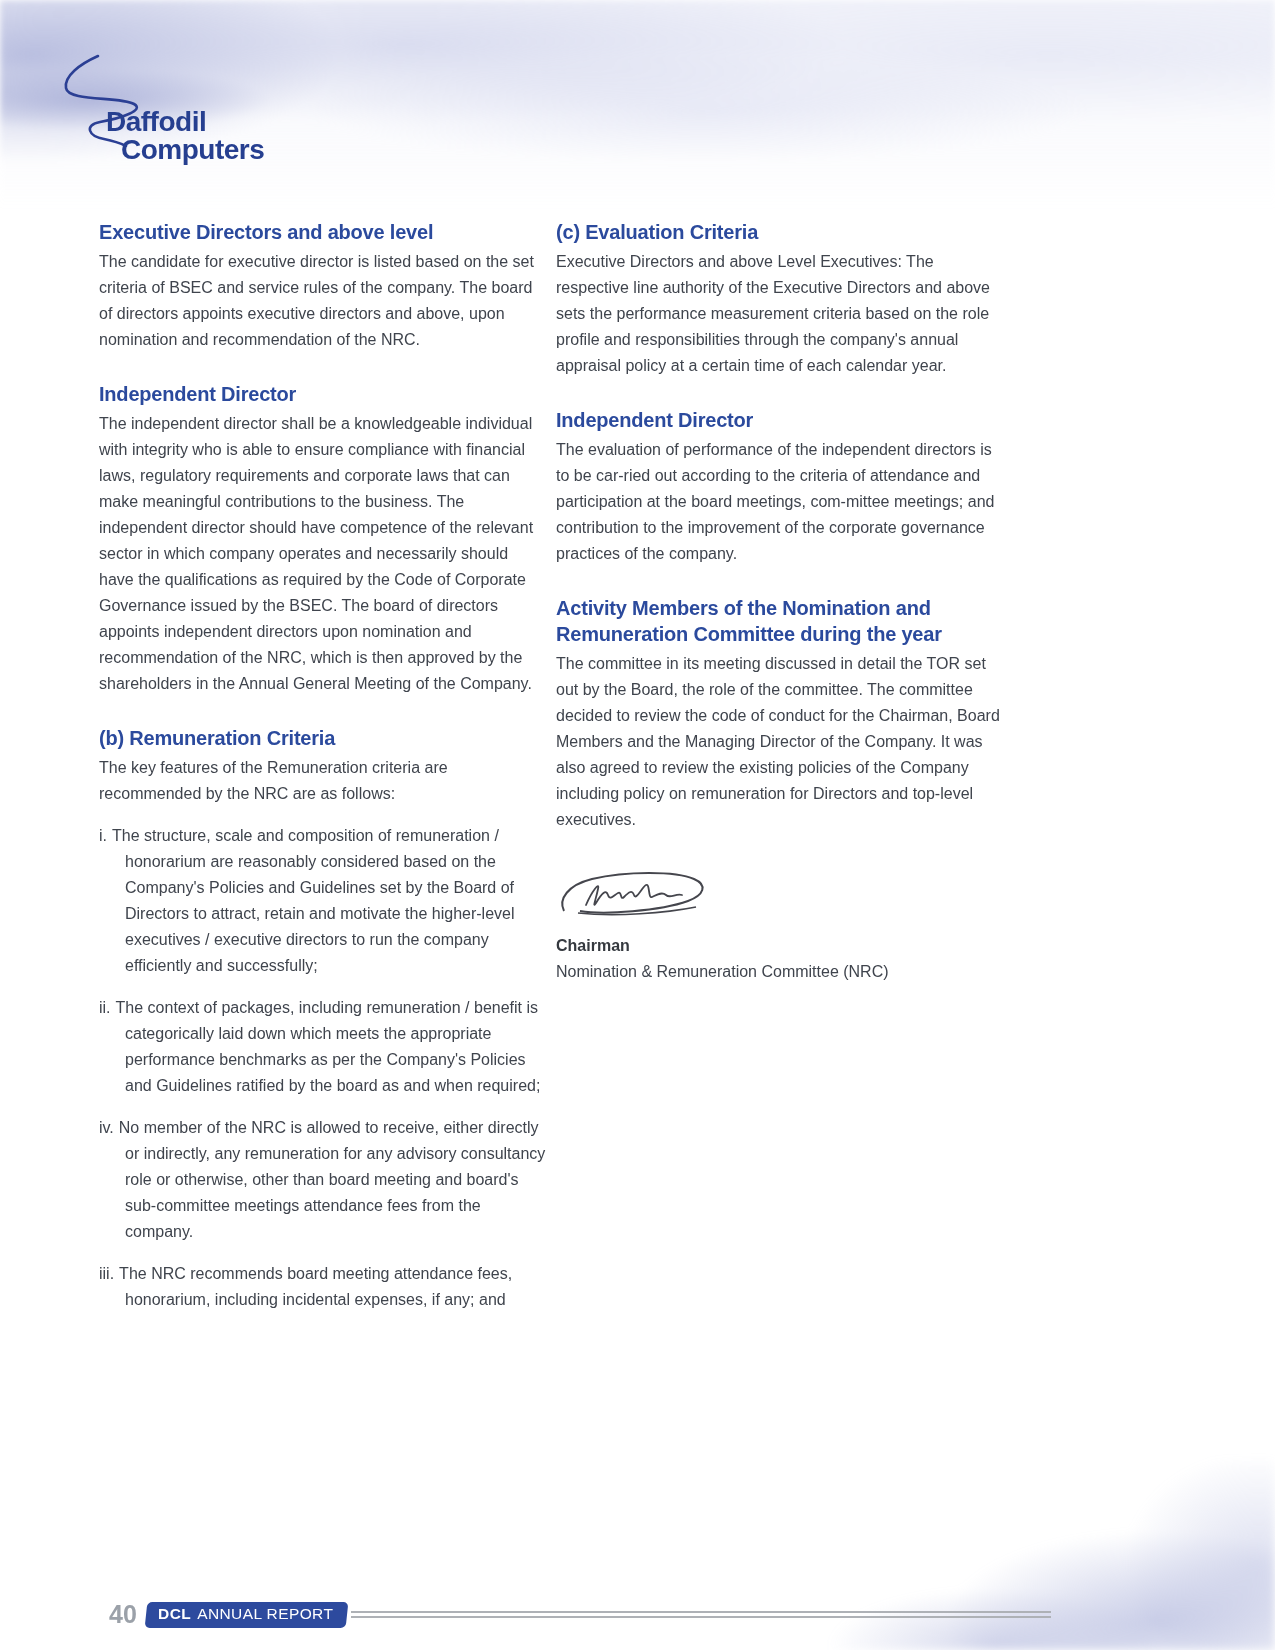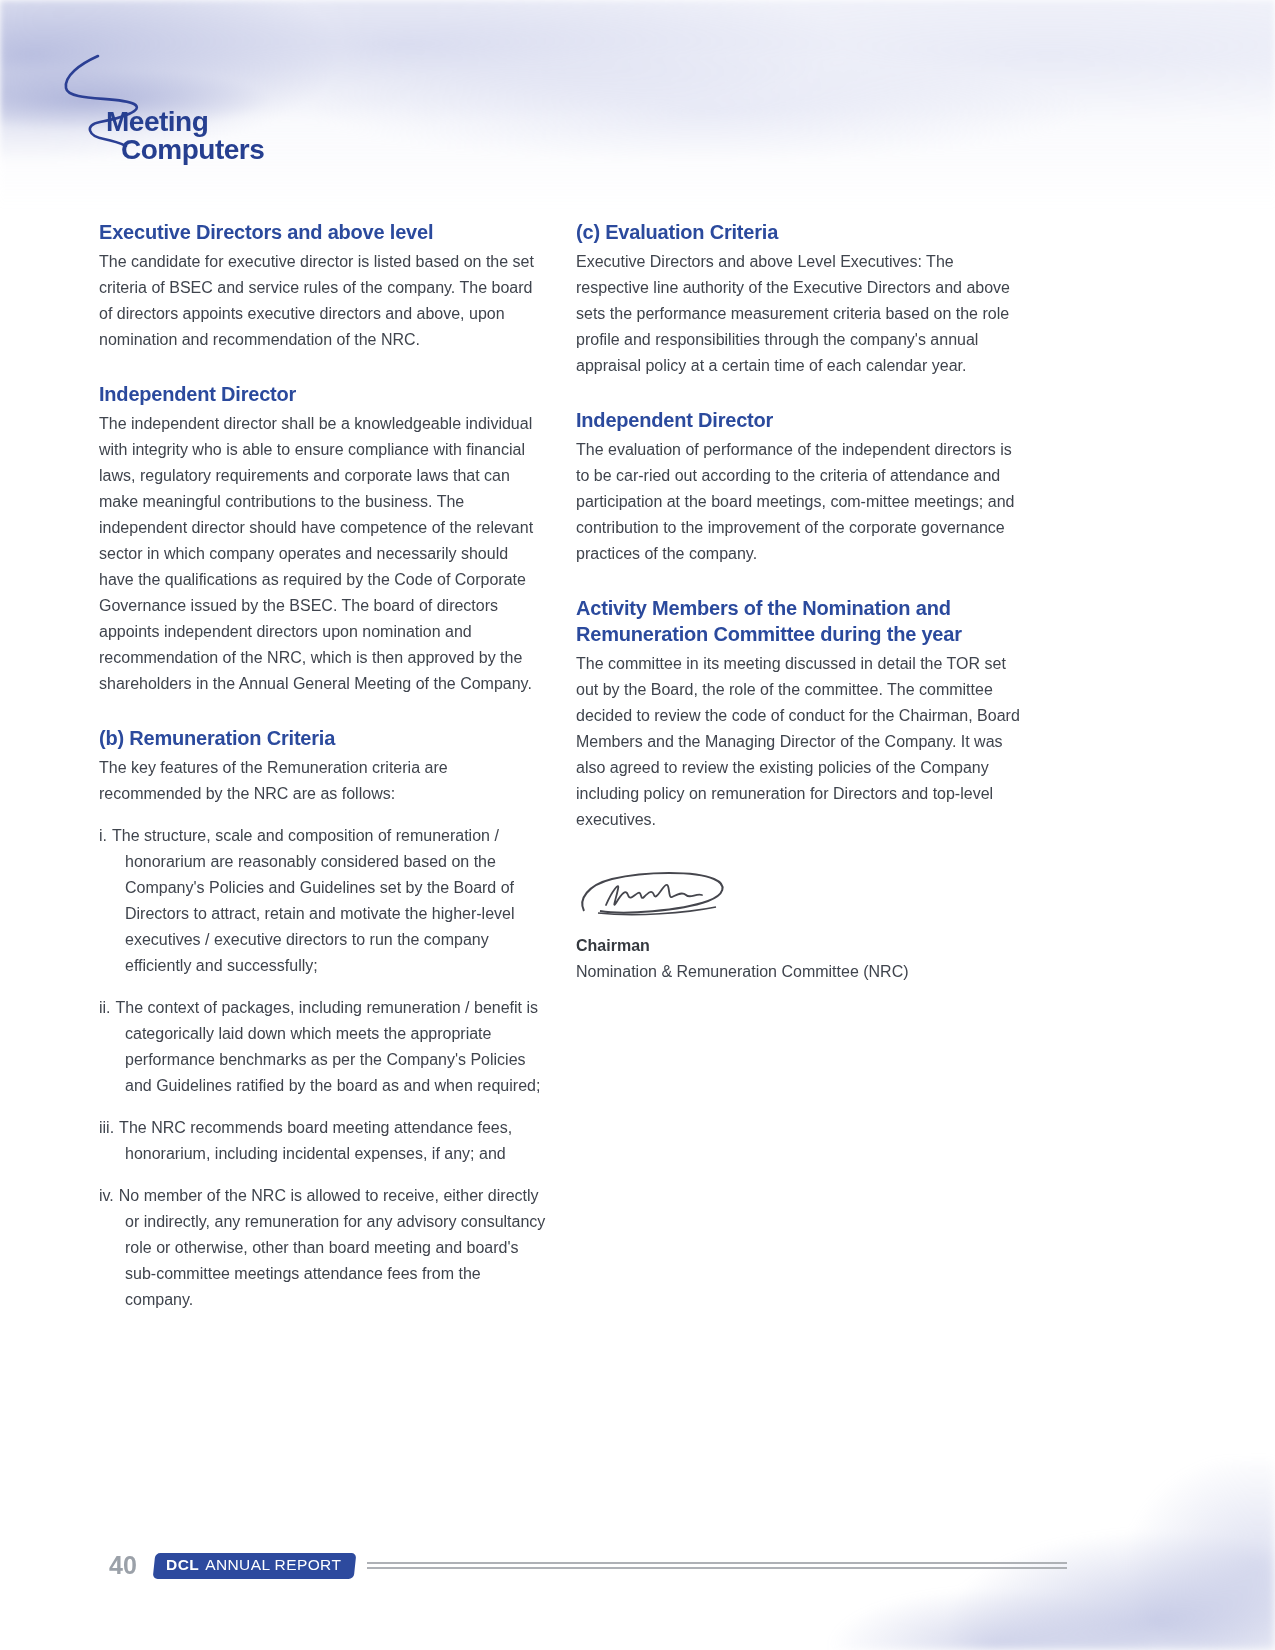--- a/index.html
+++ b/index.html
@@ -29,55 +29,55 @@
     filter:blur(4px);
   }
   
   .swoosh{position:absolute;left:40px;top:38px;}
   .logo{position:absolute;left:106px;top:108px;line-height:28px;
         font-size:28px;font-weight:700;letter-spacing:-0.5px;color:#263f90;}
   .logo .l2{margin-left:15px;}
   
   .col{position:absolute;top:193px;font-size:16px;line-height:26px;margin-top:26px;}
   .col-left{left:99px;width:447px;}
-  .col-right{left:576px;width:450px;}
+  .col-right{left:556px;width:450px;}
   .section{margin-top:28px;}
   .section:first-child{margin-top:0;}
   h2{margin:0 0 4px 0;font-size:20px;line-height:26px;font-weight:700;color:#2b4a9d;letter-spacing:-0.2px;}
   p{margin:0;}
   p + p{margin-top:0;}
   .list{margin-top:16px;}
   .list-item{margin-top:16px;padding-left:26px;text-indent:-26px;}
   .li-marker{margin-right:5px;}
   
   .signoff{margin-top:28px;}
   .signature-wrap{margin-top:32px;height:62px;}
   .sig-name{font-weight:700;color:#35393f;margin-top:6px;}
   
-  .footer{position:absolute;left:109px;top:1551px;width:980px;display:flex;align-items:center;gap:8px;}
+  .footer{position:absolute;left:109px;top:1600px;width:980px;display:flex;align-items:center;}
   .page-num{font-size:25px;font-weight:700;color:#9ba1a9;margin-right:9px;}
   .badge{background:#2d4a9e;border-radius:5px;padding:3px 14px 5px 12px;transform:skewX(-6deg);}
   .badge-inner{display:inline-block;transform:skewX(6deg);color:#ffffff;font-size:15.5px;letter-spacing:0.4px;white-space:nowrap;}
   .badge-bold{font-weight:700;margin-right:6px;}
   .rule{flex:1;height:3px;border-top:2px solid #aeb1b6;border-bottom:2px solid #aeb1b6;margin-left:4px;max-width:700px;}
 </style>
 </head>
 <body>
 
 <div class="page">
 
   <div class="wash-top"></div>
   <div class="wash-bottom"></div>
 
   <svg class="swoosh" width="130" height="120" viewBox="0 0 130 120">
     <path d="M 58,18 C 40,26 24,38 26,50 C 28,64 80,58 94,66 C 105,72 82,80 60,84 C 44,87 48,98 64,101 C 74,103 80,105 86,108" fill="none" stroke="#2b3f94" stroke-width="2.6" stroke-linecap="round"></path>
   </svg>
 
   <div class="logo">
-    <div class="l1">Meeting</div>
+    <div class="l1">Daffodil</div>
     <div class="l2">Computers</div>
   </div>
 
   <div class="col col-left">
 
     <div class="section">
       <h2>Executive Directors and above level</h2>
       <p>The candidate for executive director is listed based on the set criteria of BSEC and service rules of the company. The board of directors appoints executive directors and above, upon nomination and recommendation of the NRC.</p>
     </div>
 
@@ -85,22 +85,22 @@
       <h2>Independent Director</h2>
       <p>The independent director shall be a knowledgeable individual with integrity who is able to ensure compliance with financial laws, regulatory requirements and corporate laws that can make meaningful contributions to the business. The independent director should have competence of the relevant sector in which company operates and necessarily should have the qualifications as required by the Code of Corporate Governance issued by the BSEC. The board of directors appoints independent directors upon nomination and recommendation of the NRC, which is then approved by the shareholders in the Annual General Meeting of the Company.</p>
     </div>
 
     <div class="section">
       <h2>(b) Remuneration Criteria</h2>
       <p>The key features of the Remuneration criteria are recommended by the NRC are as follows:</p>
       <div class="list">
         <p class="list-item"><span class="li-marker">i.</span><span>The structure, scale and composition of remuneration / honorarium are reasonably considered based on the Company's Policies and Guidelines set by the Board of Directors to attract, retain and motivate the higher-level executives / executive directors to run the company efficiently and successfully;</span></p>
         <p class="list-item"><span class="li-marker">ii.</span><span>The context of packages, including remuneration / benefit is categorically laid down which meets the appropriate performance benchmarks as per the Company's Policies and Guidelines ratified by the board as and when required;</span></p>
+        <p class="list-item"><span class="li-marker">iv.</span><span>No member of the NRC is allowed to receive, either directly or indirectly, any remuneration for any advisory consultancy role or otherwise, other than board meeting and board's sub-committee meetings attendance fees from the company.</span></p>
         <p class="list-item"><span class="li-marker">iii.</span><span>The NRC recommends board meeting attendance fees, honorarium, including incidental expenses, if any; and</span></p>
-        <p class="list-item"><span class="li-marker">iv.</span><span>No member of the NRC is allowed to receive, either directly or indirectly, any remuneration for any advisory consultancy role or otherwise, other than board meeting and board's sub-committee meetings attendance fees from the company.</span></p>
       </div>
     </div>
 
   </div>
 
   <div class="col col-right">
 
     <div class="section">
       <h2>(c) Evaluation Criteria</h2>
       <p>Executive Directors and above Level Executives: The respective line authority of the Executive Directors and above sets the performance measurement criteria based on the role profile and responsibilities through the company's annual appraisal policy at a certain time of each calendar year.</p>

